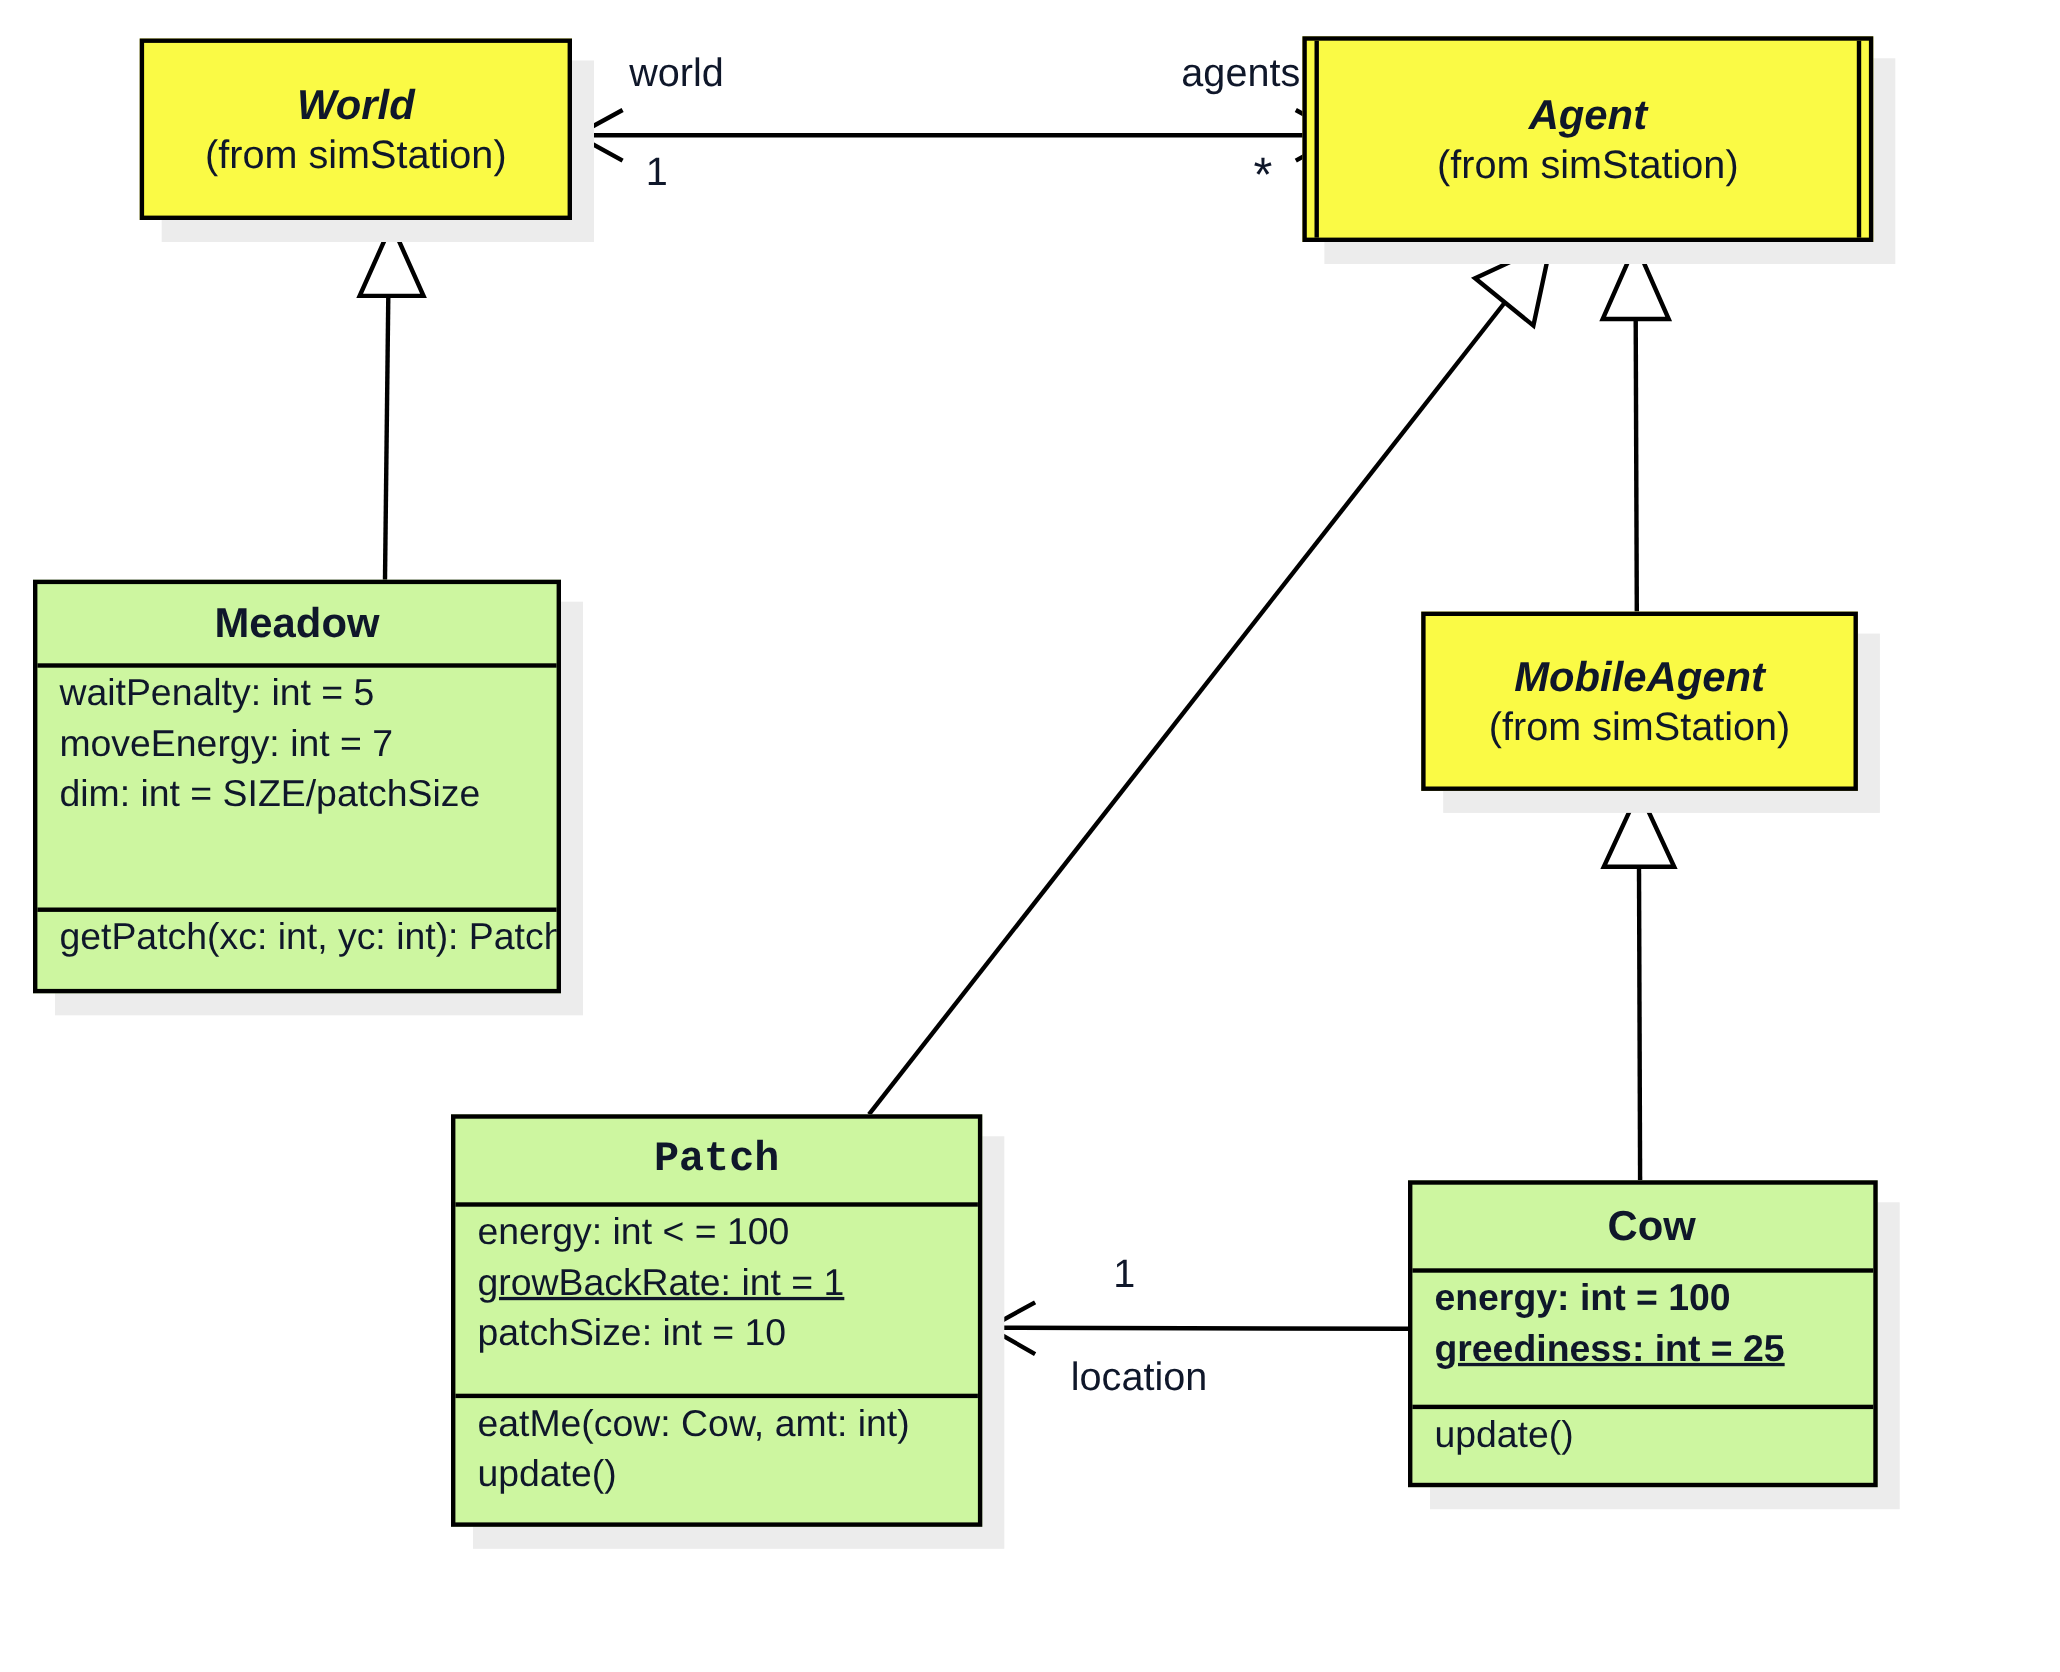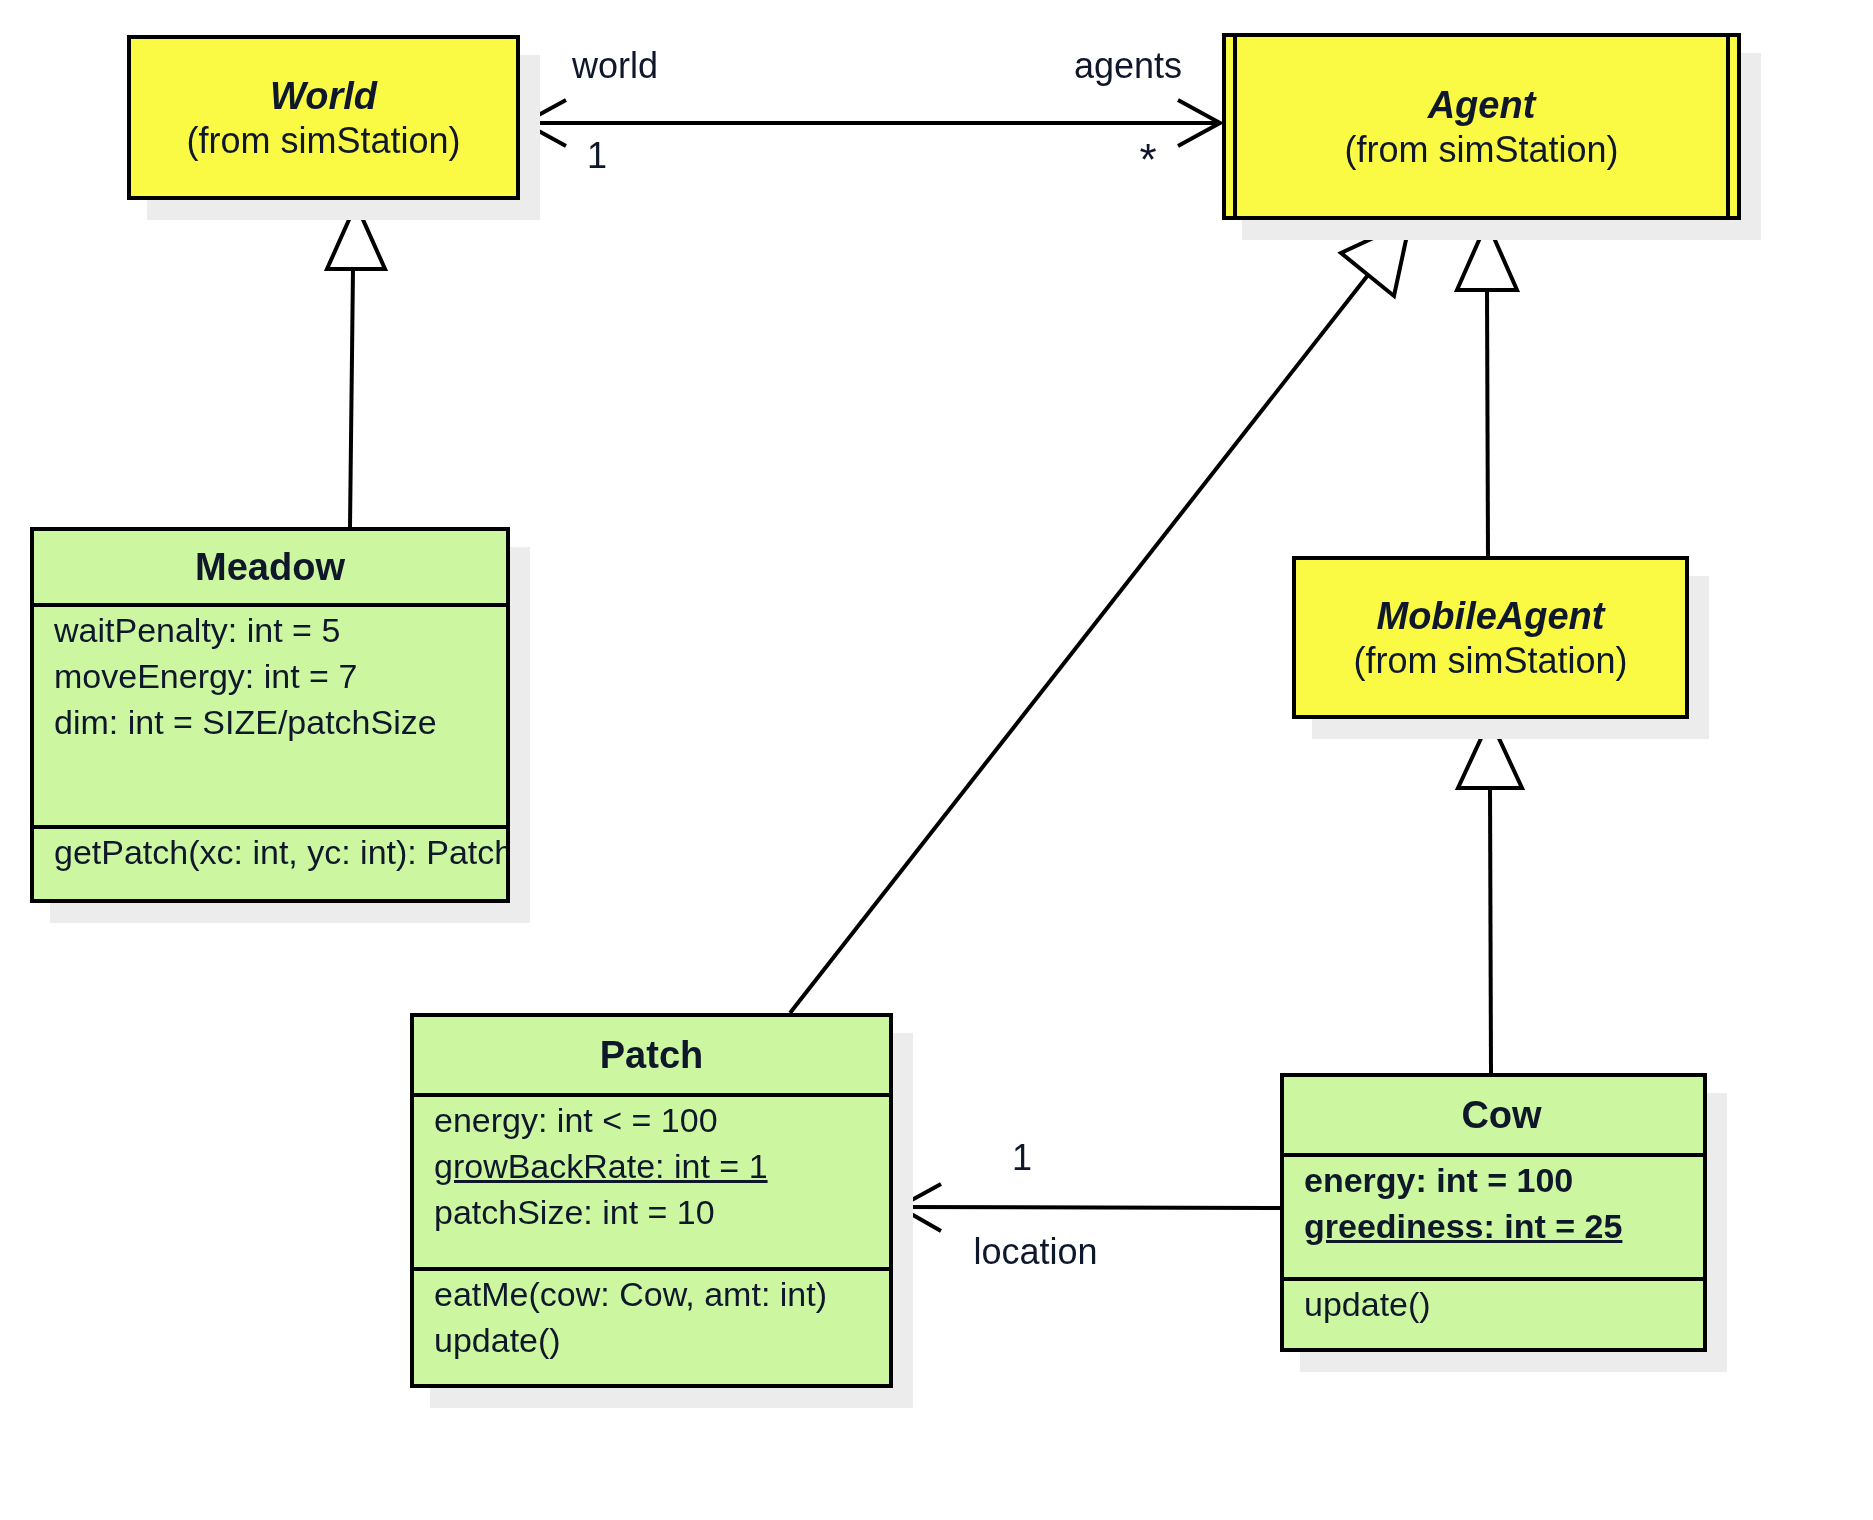--- a/index.html
+++ b/index.html
@@ -100,21 +100,21 @@
     </g>
   </svg>
 
   <div class="classbox fill-yellow abstract" style="left:127px;top:35px;width:393px;height:165px;">
     <div class="titlebox" style="flex:1 1 auto;">
       <div class="cname">World</div>
       <div class="cfrom">(from simStation)</div>
     </div>
   </div>
 
-  <div class="classbox fill-yellow abstract" style="left:1222px;top:33px;width:519px;height:187px;">
+  <div class="classbox fill-yellow abstract" style="left:1184px;top:33px;width:519px;height:187px;">
     <div class="double-rail rail-left"></div>
     <div class="double-rail rail-right"></div>
     <div class="titlebox" style="flex:1 1 auto;">
       <div class="cname">Agent</div>
       <div class="cfrom">(from simStation)</div>
     </div>
   </div>
 
   <div class="classbox fill-yellow abstract" style="left:1292px;top:556px;width:397px;height:163px;">
     <div class="titlebox" style="flex:1 1 auto;">
@@ -131,21 +131,21 @@
       <div class="memberline">waitPenalty: int = 5</div>
       <div class="memberline">moveEnergy: int = 7</div>
       <div class="memberline">dim: int = SIZE/patchSize</div>
     </div>
     <div class="compartment" style="height:78px;">
       <div class="memberline">getPatch(xc: int, yc: int): Patch</div>
     </div>
   </div>
 
   <div class="classbox fill-green" style="left:410px;top:1013px;width:483px;height:375px;">
-    <div class="titlebox" style="height:76px;">
+    <div class="titlebox" style="height:76px;font-family:Liberation Mono, monospace;">
       <div class="cname">Patch</div>
     </div>
     <div class="compartment" style="height:174px;">
       <div class="memberline">energy: int &lt; = 100</div>
       <div class="memberline static-member">growBackRate: int = 1</div>
       <div class="memberline">patchSize: int = 10</div>
     </div>
     <div class="compartment" style="height:103px;">
       <div class="memberline">eatMe(cow: Cow, amt: int)</div>
       <div class="memberline">update()</div>

